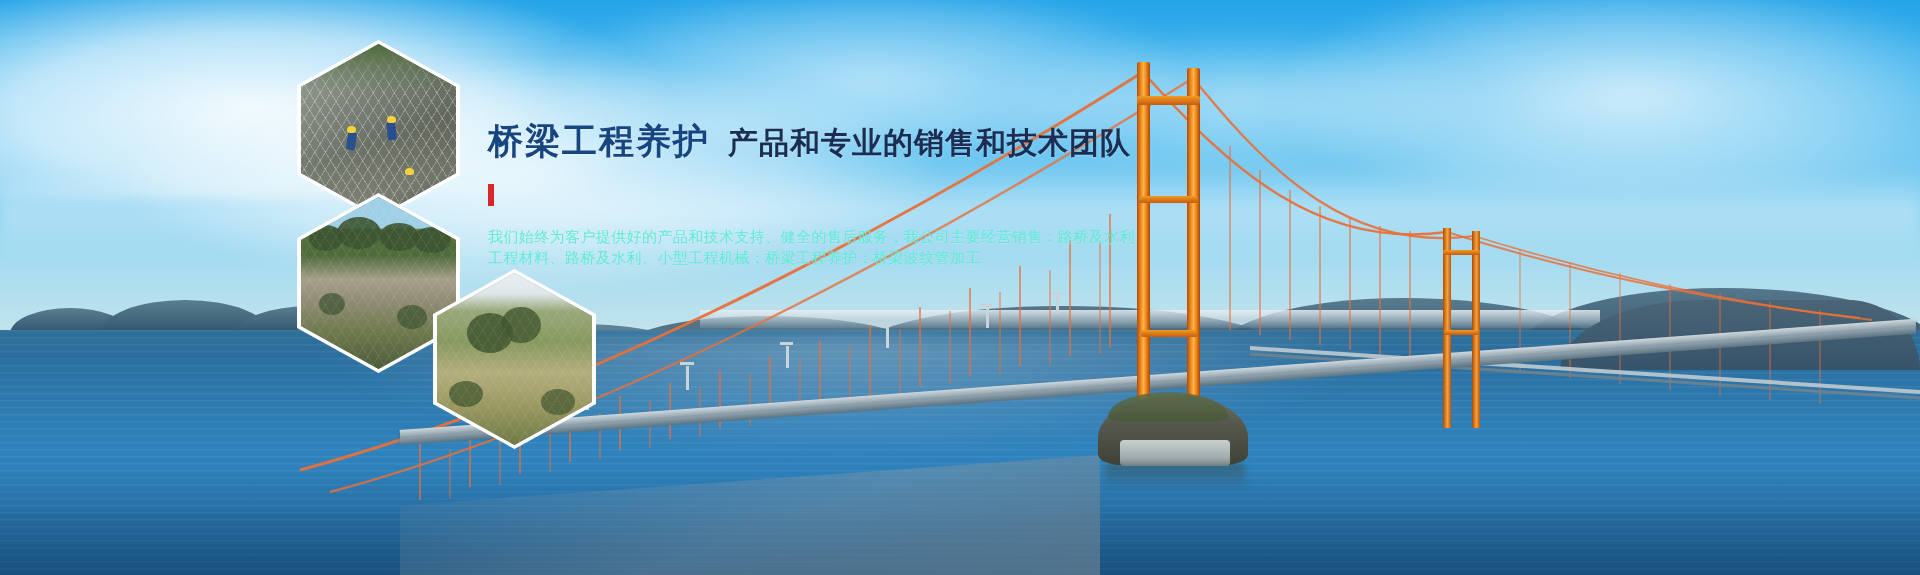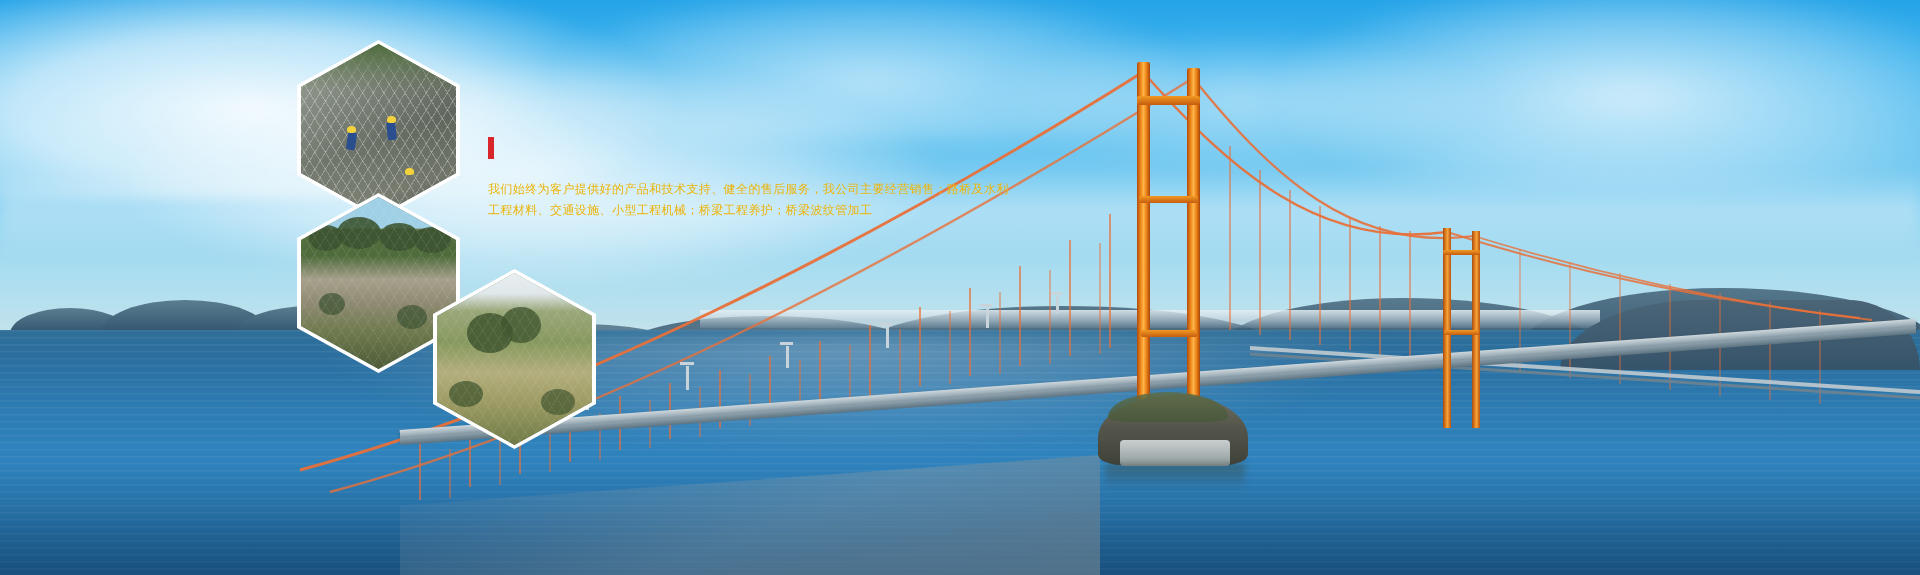--- a/index.html
+++ b/index.html
@@ -243,21 +243,21 @@
     margin-top:19px;
   }
   .redbar { width:6px; height:22px; background:#d8262a; flex:none; }
   .t-tag {
     font-size:22px; color:#2a2f33; letter-spacing:2px;
     text-shadow:0 1px 1px rgba(255,255,255,.30);
   }
 
   .body { margin-top:20px; }
   .t-body {
-    font-size:12px; color:#eab308; line-height:21px;
+    font-size:15px; color:#5eead4; line-height:21px;
     letter-spacing:.4px;
     text-shadow:0 1px 1px rgba(255,255,255,.22);
   }
 </style>
 </head>
 <body>
 
 <div class="banner">
 
   <div class="sky"></div>
@@ -438,24 +438,28 @@
         <div class="bush" style="left:64px;top:34px;width:40px;height:36px;opacity:.8;"></div>
         <div class="bush" style="left:12px;top:108px;width:34px;height:26px;opacity:.75;"></div>
         <div class="bush" style="left:104px;top:116px;width:34px;height:26px;opacity:.7;"></div>
         <div class="mesh" style="opacity:.20;"></div>
       </div>
     </div>
   </div>
 
   <div class="copy">
 
+    <div class="h1line">
+      <span class="t-main">桥梁工程养护</span>
+      <span class="t-sub">产品和专业的销售和技术团队</span>
+    </div>
 
     <div class="h2line">
       <span class="redbar"></span>
     </div>
 
     <div class="body">
       <div class="t-body">我们始终为客户提供好的产品和技术支持、健全的售后服务，我公司主要经营销售：路桥及水利</div>
-      <div class="t-body">工程材料、交通设施、小型工程机械；桥梁工程养护；桥梁波纹管加工</div>
+      <div class="t-body">工程材料、路桥及水利、小型工程机械；桥梁工程养护；桥梁波纹管加工</div>
     </div>
   </div>
 
 </div>
 
 </body></html>

